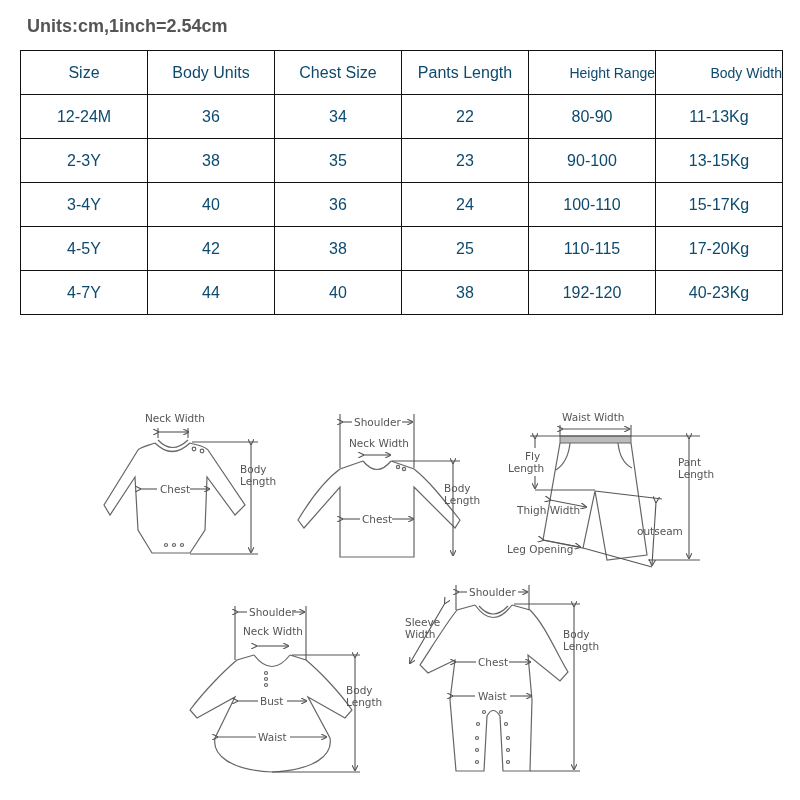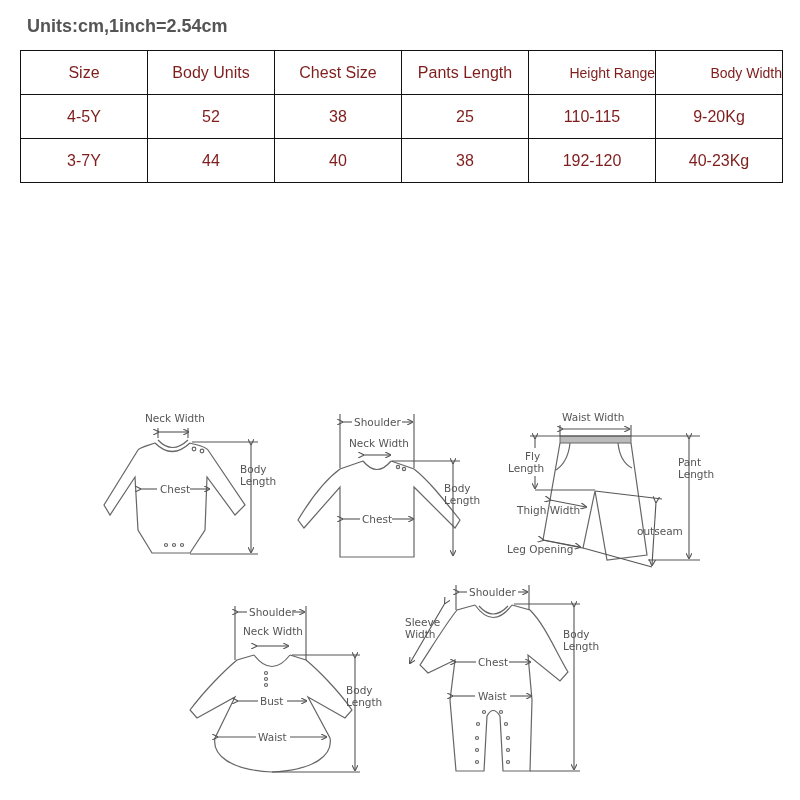--- a/index.html
+++ b/index.html
@@ -1,19 +1,19 @@
 <!DOCTYPE html>
 <html><head>
 <meta charset="utf-8">
 <style>
   html, body { margin:0; padding:0; background:#ffffff; }
   body { width:800px; height:800px; position:relative; overflow:hidden; font-family:"Liberation Sans", sans-serif; color:#333; }
   .units { position:absolute; left:27px; top:16px; font-size:18px; font-weight:bold; color:#555; font-family:"Liberation Sans", sans-serif;text-align:center; }
   table.size { position:absolute; left:20px; top:50px; width:763px; border-collapse:collapse; table-layout:fixed; }
-  table.size td, table.size th { border:1.5px solid #111; height:43px; text-align:center; vertical-align:middle; font-weight:normal; font-size:16px; color:#7f1d1d; padding:0; }
+  table.size td, table.size th { border:1.5px solid #111; height:43px; text-align:center; vertical-align:middle; font-weight:normal; font-size:16px; color:#0c4a6e; padding:0; }
   table.size th.small { font-size:14px;text-align:right; }
   table.size th { font-size:16px; }
   .diagram { position:absolute; }
   svg text { font-family:"DejaVu Sans", sans-serif; font-size:10.5px; fill:#555; }
   .ln { stroke:#666; stroke-width:1.2; fill:none; }
   .ar { stroke:#555; stroke-width:1.1; fill:none; }
 </style>
 </head>
 <body>
 
@@ -23,29 +23,53 @@
   <tbody>
       <tr>
     <th>Size</th>
     <th>Body Units</th>
     <th>Chest Size</th>
     <th>Pants Length</th>
     <th class="small">Height Range</th>
     <th class="small">Body Width</th>
   </tr>
   <tr>
+    <td>12-24M</td>
+    <td>36</td>
+    <td>34</td>
+    <td>22</td>
+    <td>80-90</td>
+    <td>11-13Kg</td>
+  </tr>
+  <tr>
+    <td>2-3Y</td>
+    <td>38</td>
+    <td>35</td>
+    <td>23</td>
+    <td>90-100</td>
+    <td>13-15Kg</td>
+  </tr>
+  <tr>
+    <td>3-4Y</td>
+    <td>40</td>
+    <td>36</td>
+    <td>24</td>
+    <td>100-110</td>
+    <td>15-17Kg</td>
+  </tr>
+  <tr>
     <td>4-5Y</td>
-    <td>52</td>
+    <td>42</td>
     <td>38</td>
     <td>25</td>
     <td>110-115</td>
-    <td>9-20Kg</td>
-  </tr>
-  <tr>
-    <td>3-7Y</td>
+    <td>17-20Kg</td>
+  </tr>
+  <tr>
+    <td>4-7Y</td>
     <td>44</td>
     <td>40</td>
     <td>38</td>
     <td>192-120</td>
     <td>40-23Kg</td>
   </tr>
 </tbody>
   </table>
 
 <svg class="diagram" style="left:0;top:0" width="800" height="800" viewBox="0 0 800 800">

